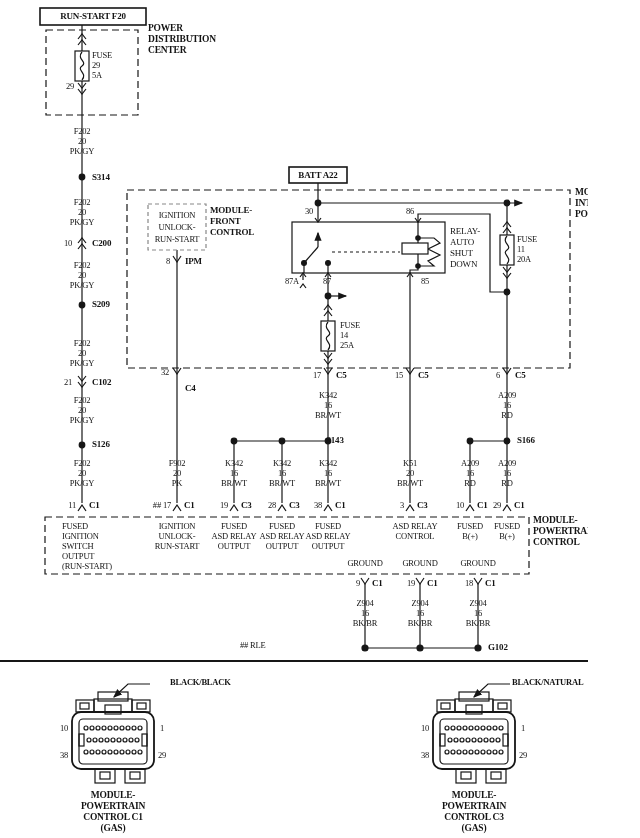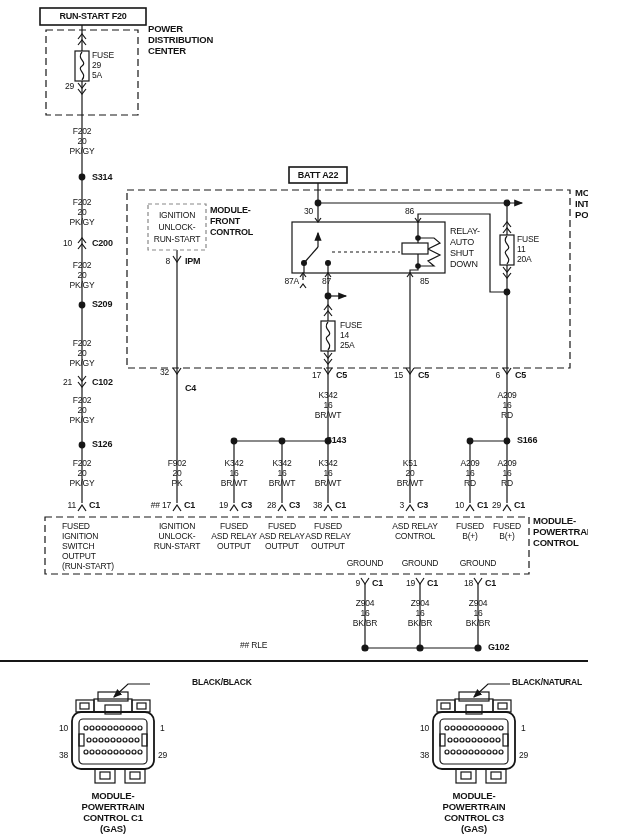--- a/index.html
+++ b/index.html
@@ -1,17 +1,17 @@
 <!DOCTYPE html>
 <html><head>
 <meta charset="utf-8">
 <style>
   html,body{margin:0;padding:0;background:#fff;}
   .stage{position:relative;width:588px;height:838px;background:#fff;overflow:hidden;
-         font-family:Liberation Sans, sans-serif;color:#141414;}
+         font-family:Liberation Serif, serif;color:#141414;}
   svg.lines{position:absolute;left:0;top:0;}
   .lb{position:absolute;font-size:8.5px;line-height:10px;white-space:pre-line;letter-spacing:-0.2px;}
   .c{transform:translateX(-50%);text-align:center;}
   .r{transform:translateX(-100%);text-align:right;}
   .b{font-weight:bold;}
   .s9{font-size:9px;line-height:10.5px;}
   .s95{font-size:9.5px;line-height:11px;}
   .cap{font-size:9.5px;line-height:11px;font-weight:bold;}
   .code{font-size:7.5px;font-weight:bold;color:#7c2020;}
 </style>
@@ -357,21 +357,21 @@
 <div class="lb c" style="left:420px;top:598px;">Z904
 16
 BK/BR</div>
 <div class="lb c" style="left:478px;top:598px;">Z904
 16
 BK/BR</div>
 <div class="lb b s9" style="left:488px;top:642px;">G102</div>
 
 <div class="lb" style="left:240px;top:640px;">## RLE</div>
 
-<div class="lb b" style="left:164px;top:677px;padding-left:28px;">BLACK/BLACK</div>
+<div class="lb b" style="left:142px;top:677px;padding-left:28px;">BLACK/BLACK</div>
 <div class="lb r" style="left:68px;top:723px;">10</div>
 <div class="lb" style="left:160px;top:723px;">1</div>
 <div class="lb r" style="left:68px;top:750px;">38</div>
 <div class="lb" style="left:158px;top:750px;">29</div>
 <div class="lb c cap" style="left:113px;top:790px;">MODULE-
 POWERTRAIN
 CONTROL C1
 (GAS)</div>
 
 <div class="lb b" style="left:512px;top:677px;">BLACK/NATURAL</div>

